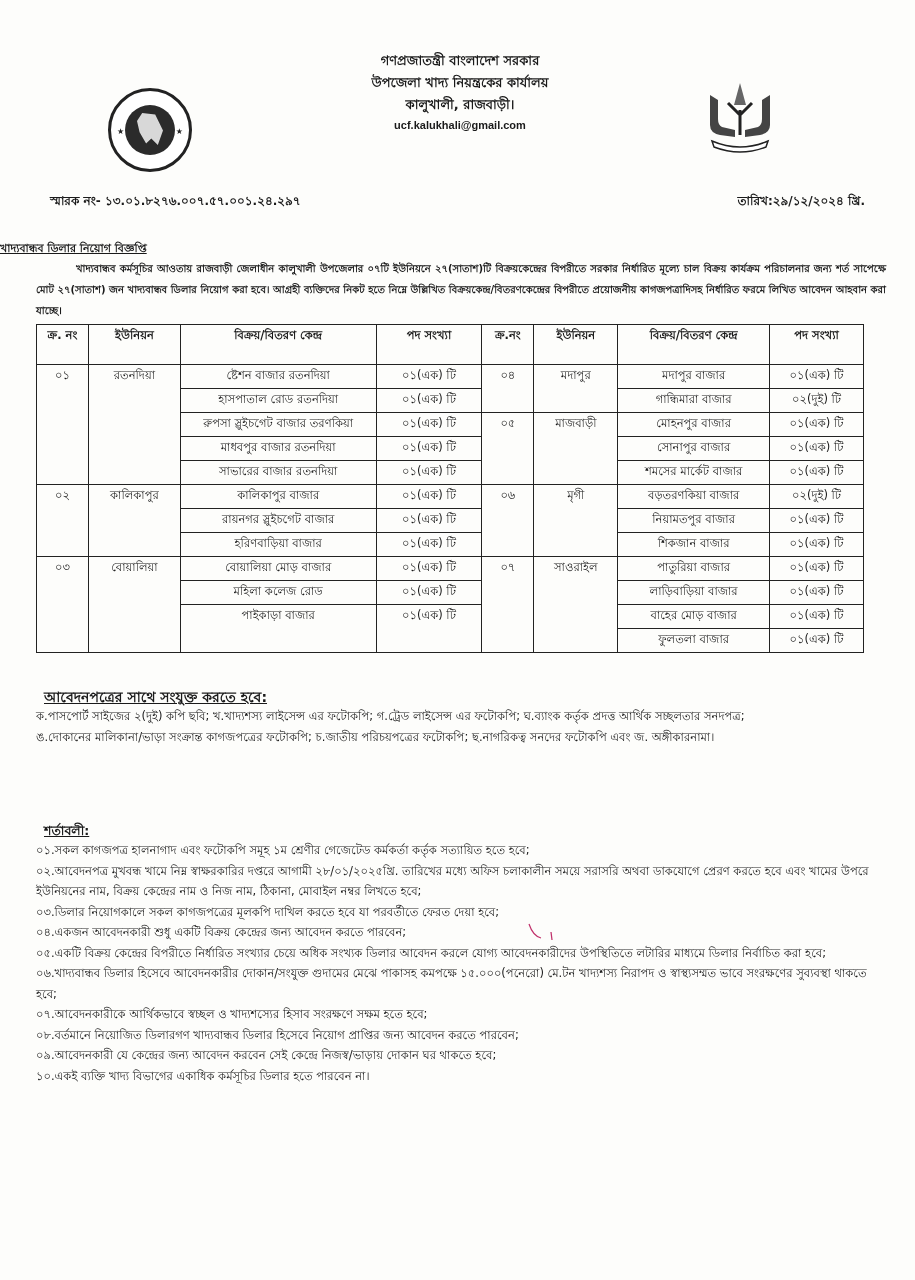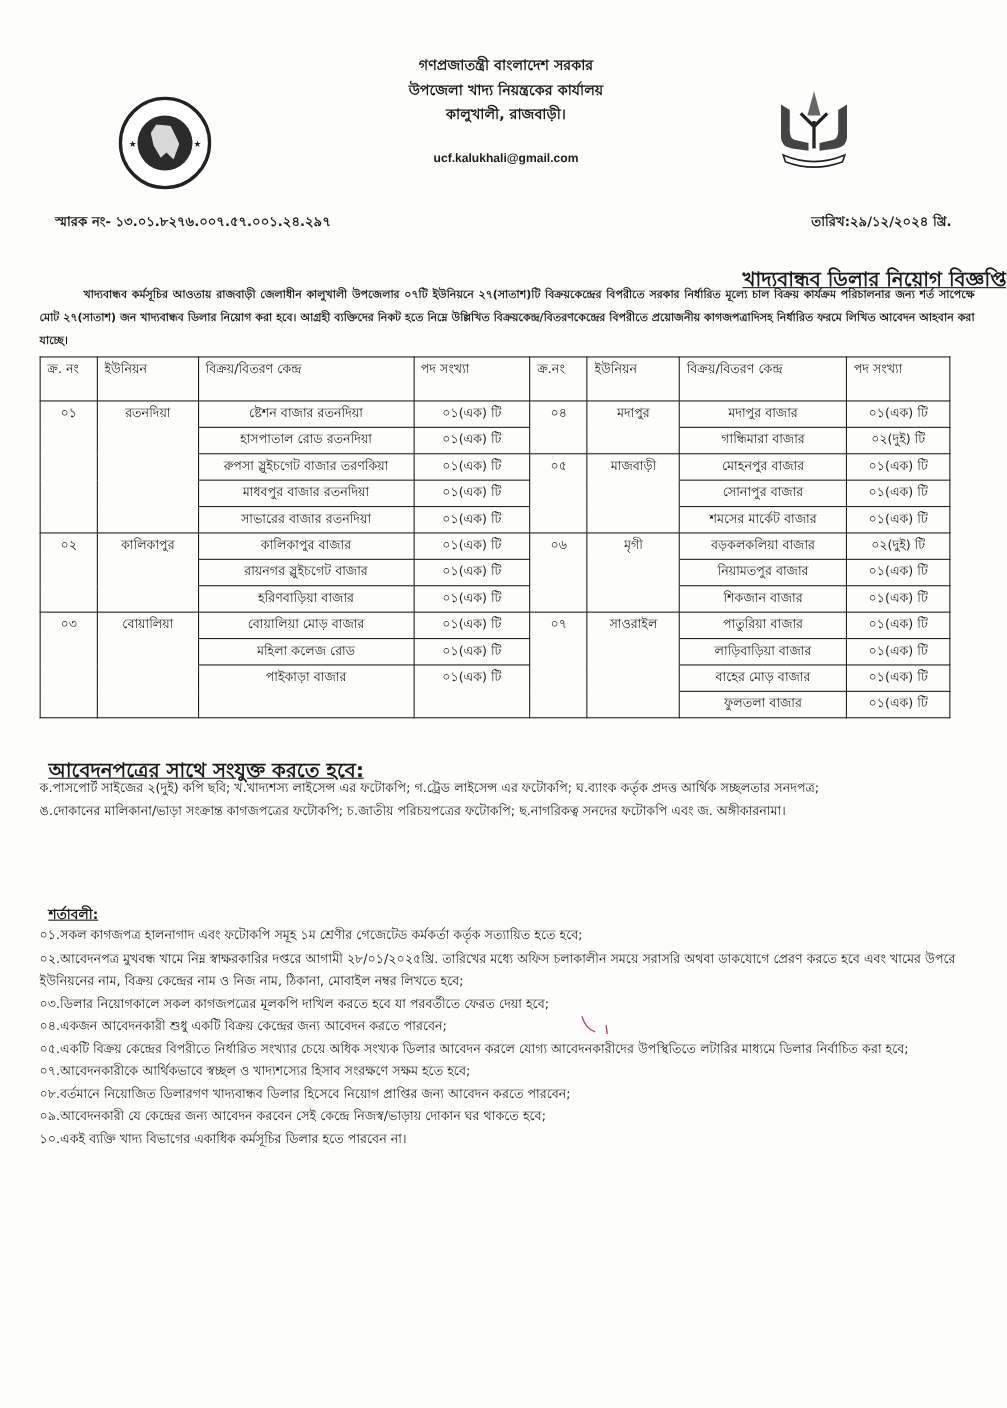--- a/index.html
+++ b/index.html
@@ -9,38 +9,38 @@
 
   .seal-left { position: absolute; left: 108px; top: 88px; width: 84px; height: 84px; border-radius: 50%; border: 3px solid #222; background: #fff; }
   .seal-left .inner { position: absolute; left: 14px; top: 14px; width: 50px; height: 50px; border-radius: 50%; background: #2b2b2b; }
   .seal-left .map { position: absolute; left: 12px; top: 8px; width: 26px; height: 32px; background: #d8d8d8; clip-path: polygon(20% 0, 70% 5%, 85% 30%, 100% 55%, 80% 100%, 55% 80%, 35% 95%, 10% 60%, 0 25%); }
   .seal-left .star { position: absolute; font-size: 8px; color: #222; }
 
   .logo-right { position: absolute; left: 700px; top: 75px; width: 80px; height: 80px; }
 
   .header { position: absolute; left: 300px; top: 50px; width: 320px; text-align: center; }
   .header .line { font-size: 13px; font-weight: bold; line-height: 22px; }
-  .header .email { font-size: 11px; font-weight: bold; font-family: "Liberation Sans", sans-serif; line-height: 18px; margin-top: 19px; }
+  .header .email { font-size: 11px; font-weight: bold; font-family: "Liberation Sans", sans-serif; line-height: 18px; }
 
   .memo { position: absolute; left: 50px; top: 192px; font-size: 12px; font-weight: bold; }
   .date { position: absolute; right: 50px; top: 192px; font-size: 12px; font-weight: bold; text-align: center; }
 
-  .notice-title { position: absolute; left: 0; width: 915px; top: 240px; text-align: right; font-size: 18px; font-weight: bold; text-decoration: underline; }
+  .notice-title { position: absolute; left: 0; width: 915px; top: 240px; text-align: left; font-size: 11px; font-weight: bold; text-decoration: underline; }
   .intro { position: absolute; left: 36px; top: 258px; width: 850px; font-size: 10px; line-height: 21px; text-indent: 40px; text-align: justify; font-weight: 600; }
 
   table.alloc { position: absolute; left: 36px; top: 324px; width: 828px; border-collapse: collapse; font-size: 11.5px; }
   table.alloc th, table.alloc td { border: 1.3px solid #222; padding: 2px 6px; height: 22px; vertical-align: top; }
-  table.alloc th { font-weight: normal; height: 40px; text-align: left; }
+  table.alloc th { font-weight: bold; height: 40px; text-align: center; }
   table.alloc td.center { text-align: center; }
   table.alloc td.left { text-align: center; }
   table.alloc td.merged-top { border-bottom: none; }
   table.alloc td.merged-mid { border-top: none; border-bottom: none; }
   table.alloc td.merged-bot { border-top: none; }
 
-  .attach-title { position: absolute; left: 44px; top: 686px; font-size: 18px; font-weight: bold; text-decoration: underline; text-align: right; }
+  .attach-title { position: absolute; left: 44px; top: 686px; font-size: 14px; font-weight: bold; text-decoration: underline; text-align: right; }
   .attach-line { position: absolute; left: 36px; font-size: 11.5px; white-space: nowrap; }
   .note { position: absolute; left: 36px; top: 750px; width: 850px; font-size: 12px; font-weight: bold; line-height: 21px; }
 
   .cond-title { position: absolute; left: 44px; top: 822px; font-size: 12.5px; font-weight: bold; text-decoration: underline; }
   .conds { position: absolute; left: 36px; top: 840px; width: 850px; list-style: none; }
   .conds li { font-size: 11.5px; line-height: 20.5px; }
   .scribble { position: absolute; left: 527px; top: 922px; width: 30px; height: 22px; }
 </style>
 </head>
 <body>
@@ -150,21 +150,21 @@
           <td class="left">শমসের মার্কেট বাজার</td>
           <td class="center">০১(এক) টি</td>
         </tr>
         <tr>
           <td class="center merged-top">০২</td>
           <td class="center merged-top">কালিকাপুর</td>
           <td class="left">কালিকাপুর বাজার</td>
           <td class="center">০১(এক) টি</td>
           <td class="center merged-top">০৬</td>
           <td class="center merged-top">মৃগী</td>
-          <td class="left">বড়কলকলিয়া বাজার</td>
+          <td class="left">বড়তরণকিয়া বাজার</td>
           <td class="center">০২(দুই) টি</td>
         </tr>
         <tr>
           <td class="center merged-mid"></td>
           <td class="center merged-mid"></td>
           <td class="left">রায়নগর স্লুইচগেট বাজার</td>
           <td class="center">০১(এক) টি</td>
           <td class="center merged-mid"></td>
           <td class="center merged-mid"></td>
           <td class="left">নিয়ামতপুর বাজার</td>
@@ -227,20 +227,21 @@
   <div class="attach-line" style="top:708px">ক.পাসপোর্ট সাইজের ২(দুই) কপি ছবি; খ.খাদ্যশস্য লাইসেন্স এর ফটোকপি; গ.ট্রেড লাইসেন্স এর ফটোকপি; ঘ.ব্যাংক কর্তৃক প্রদত্ত আর্থিক সচ্ছলতার সনদপত্র;</div>
   <div class="attach-line" style="top:729px">ঙ.দোকানের মালিকানা/ভাড়া সংক্রান্ত কাগজপত্রের ফটোকপি; চ.জাতীয় পরিচয়পত্রের ফটোকপি; ছ.নাগরিকত্ব সনদের ফটোকপি এবং জ. অঙ্গীকারনামা।</div>
 
   <div class="cond-title">শর্তাবলী:</div>
   <ul class="conds">
     <li>০১.সকল কাগজপত্র হালনাগাদ এবং ফটোকপি সমূহ ১ম শ্রেণীর গেজেটেড কর্মকর্তা কর্তৃক সত্যায়িত হতে হবে;</li>
     <li>০২.আবেদনপত্র মুখবন্ধ খামে নিম্ন স্বাক্ষরকারির দপ্তরে আগামী ২৮/০১/২০২৫খ্রি. তারিখের মধ্যে অফিস চলাকালীন সময়ে সরাসরি অথবা ডাকযোগে প্রেরণ করতে হবে এবং খামের উপরে ইউনিয়নের নাম, বিক্রয় কেন্দ্রের নাম ও নিজ নাম, ঠিকানা, মোবাইল নম্বর লিখতে হবে;</li>
     <li>০৩.ডিলার নিয়োগকালে সকল কাগজপত্রের মূলকপি দাখিল করতে হবে যা পরবর্তীতে ফেরত দেয়া হবে;</li>
     <li>০৪.একজন আবেদনকারী শুধু একটি বিক্রয় কেন্দ্রের জন্য আবেদন করতে পারবেন;</li>
     <li>০৫.একটি বিক্রয় কেন্দ্রের বিপরীতে নির্ধারিত সংখ্যার চেয়ে অধিক সংখ্যক ডিলার আবেদন করলে যোগ্য আবেদনকারীদের উপস্থিতিতে লটারির মাধ্যমে ডিলার নির্বাচিত করা হবে;</li>
+    <li>০৬.খাদ্যবান্ধব ডিলার হিসেবে আবেদনকারীর দোকান/সংযুক্ত গুদামের মেঝে পাকাসহ কমপক্ষে ১৫.০০০(পনেরো) মে.টন খাদ্যশস্য নিরাপদ ও স্বাস্থ্যসম্মত ভাবে সংরক্ষণের সুব্যবস্থা থাকতে হবে;</li>
     <li>০৭.আবেদনকারীকে আর্থিকভাবে স্বচ্ছল ও খাদ্যশস্যের হিসাব সংরক্ষণে সক্ষম হতে হবে;</li>
     <li>০৮.বর্তমানে নিয়োজিত ডিলারগণ খাদ্যবান্ধব ডিলার হিসেবে নিয়োগ প্রাপ্তির জন্য আবেদন করতে পারবেন;</li>
     <li>০৯.আবেদনকারী যে কেন্দ্রের জন্য আবেদন করবেন সেই কেন্দ্রে নিজস্ব/ভাড়ায় দোকান ঘর থাকতে হবে;</li>
     <li>১০.একই ব্যক্তি খাদ্য বিভাগের একাধিক কর্মসূচির ডিলার হতে পারবেন না।</li>
   </ul>
 
   <svg class="scribble" viewBox="0 0 30 22">
     <path d="M2 2 Q6 14 14 16" stroke="#c0306a" stroke-width="1.2" fill="none"></path>
     <path d="M24 10 L25 18" stroke="#c0306a" stroke-width="1.2" fill="none"></path>
   </svg>

